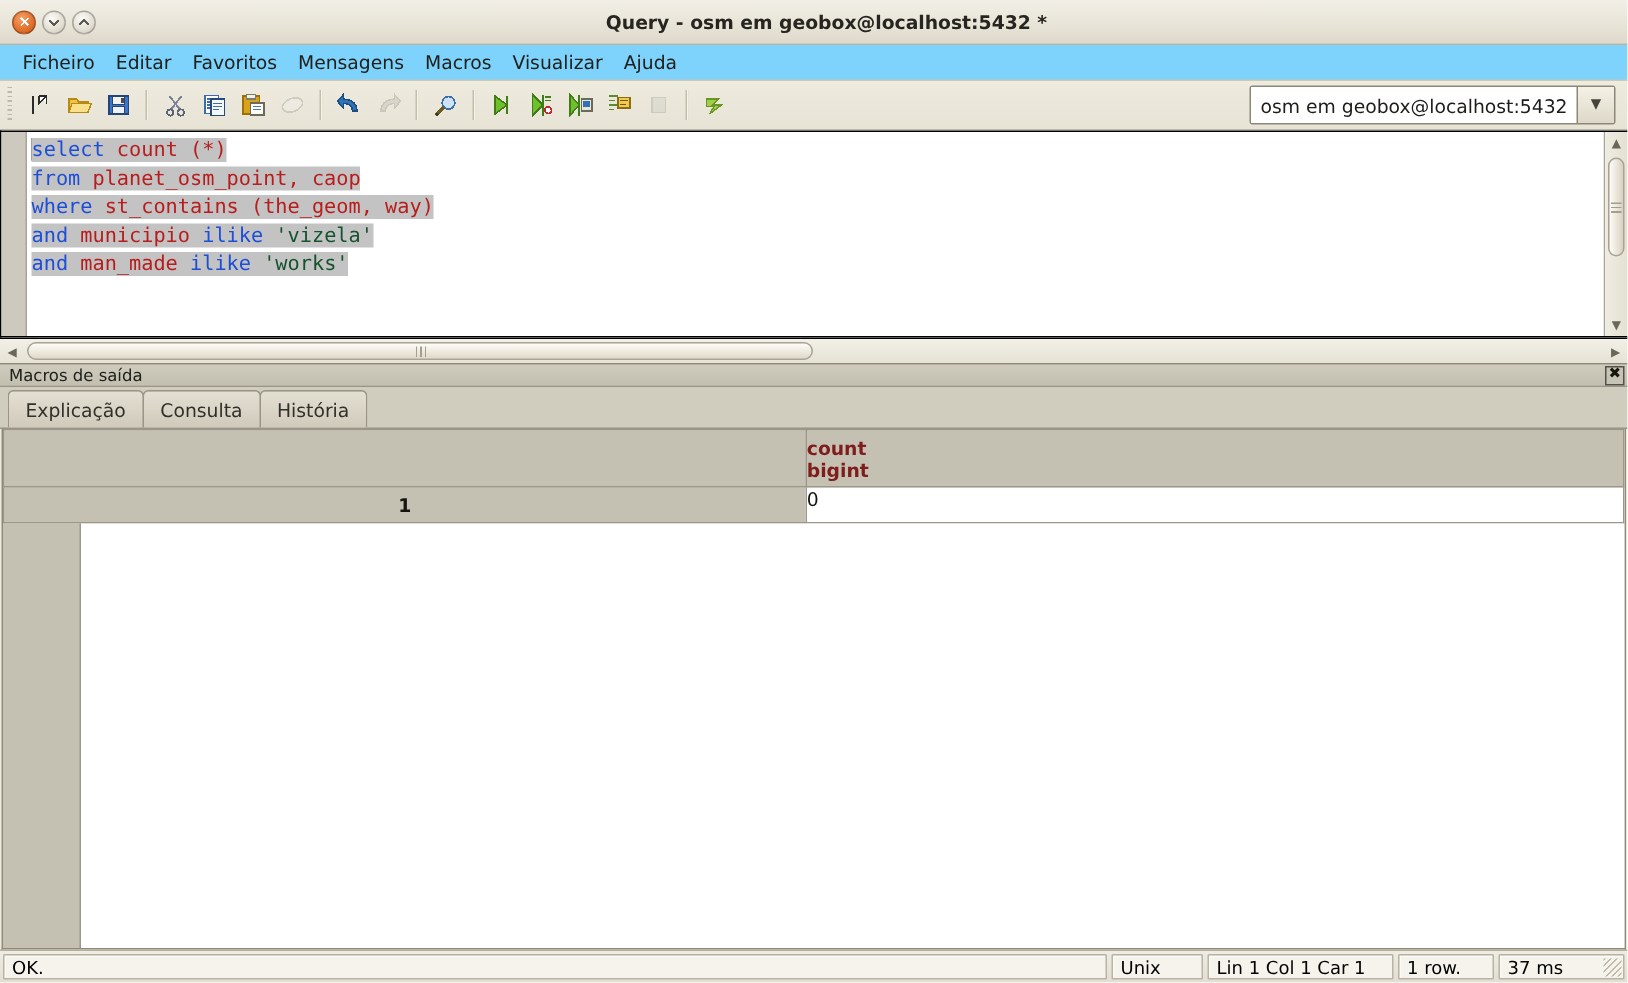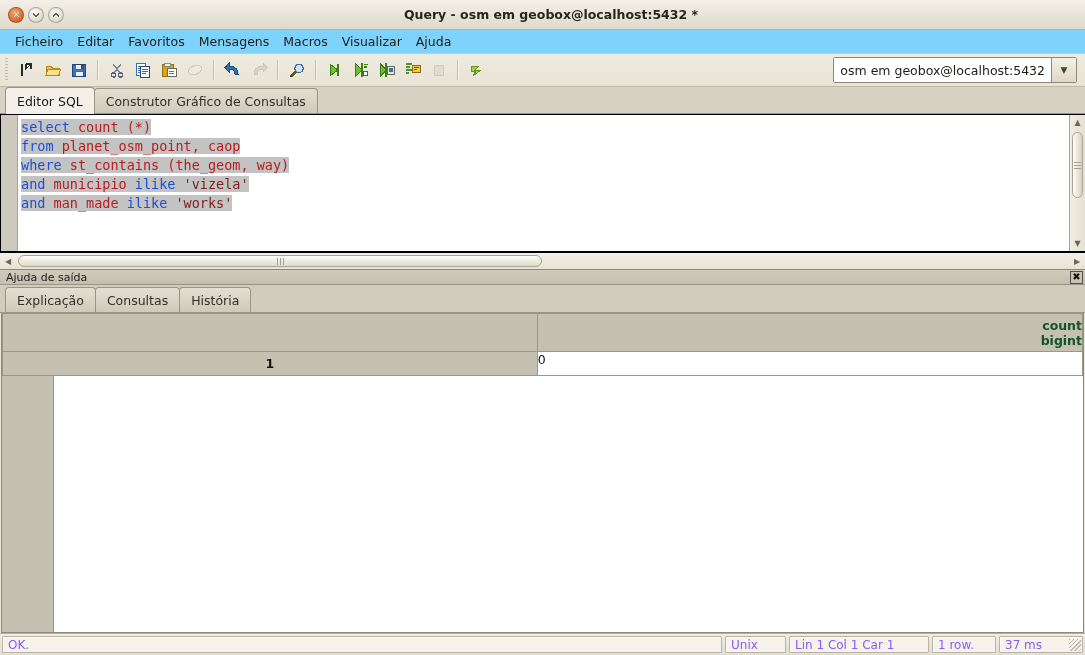--- a/index.html
+++ b/index.html
@@ -210,21 +210,21 @@
     line-height: 19px;
     color: #000000;
     overflow: hidden;
     white-space: pre;
     background: #ffffff;
     position: relative;
   }
   .code-line { height: 19px; white-space: pre; }
   .code-line .sel { background: #c3c3c3; }
   .kw  { color: #1d4ed8; }
-  .str { color: #7f1d1d; }
+  .str { color: #14532d; }
   .plain { color: #b91c1c; }
   .caret {
     display: inline-block;
     width: 1px;
     height: 15px;
     background: #000;
     vertical-align: -3px;
     margin-right: -1px;
   }
 
@@ -345,24 +345,24 @@
     box-sizing: border-box;
   }
   th.corner {
     width: 52px; height: 38px;
     background: #c5c1b2;
   }
   th.colhead {
     width: 53px; height: 38px;
     background: #c5c1b2;
     font-weight: bold;
-    text-align: right;
+    text-align: left;
     padding: 1px 4px;
     line-height: 15px;
-    color: #14532d;
+    color: #7f1d1d;
     font-size: 12.5px;
   }
   td.rowhead {
     width: 52px; height: 24px;
     background: #c5c1b2;
     text-align: center;
     font-weight: bold;
     font-size: 12.5px;
     color: #15140f;
   }
@@ -401,27 +401,27 @@
     box-sizing: border-box;
     gap: 3px;
   }
   .sb-field {
     background: #f5f3ec;
     border: 1px solid #b9b3a4;
     border-radius: 1px;
     display: flex; align-items: center;
     padding: 0 5px;
     font-size: 12px;
-    color: #8b5cf6;
+    color: #000000;
     box-sizing: border-box;
     box-shadow: inset 1px 1px 0 rgba(255,255,255,.6);
   }
   .sb-msg { flex: 1 1 auto; }
   .sb-unix { width: 61px; }
-  .sb-pos { width: 140px; }
+  .sb-pos { width: 124px; }
   .sb-rows { width: 64px; }
   .sb-time { width: 84px; position: relative; }
   .resize-grip {
     position: absolute;
     right: 1px; bottom: 1px;
     width: 12px; height: 12px;
     background-image:
       repeating-linear-gradient(135deg,
         #b0aa9b 0 1px, transparent 1px 3px);
     opacity: .8;
@@ -596,28 +596,20 @@
         <path d="M3 5 L11 5 L7 9 L13 9 L5 15 L8 10 L3 10 Z" fill="#9fcf4c" stroke="#6b9423" stroke-width="1"></path>
       </svg>
     </div>
 
     <div class="combo-wrap">
       <div class="combo-value">osm em geobox@localhost:5432</div>
       <div class="combo-arrow">▼</div>
     </div>
   </div>
 
-  <div class="tabstrip">
-    <div class="tab active">
-      <span>Editor SQL</span>
-    </div>
-    <div class="tab">
-      <span>Construtor Gráfico de Consultas</span>
-    </div>
-  </div>
 
   <div class="editor-area">
     <div class="ed-gutter"></div>
     <div class="ed-code" id="sql-code"><div class="code-line"><span class="caret"></span><span class="sel"><span class="kw">select</span><span class="plain"> count (*)</span></span></div><div class="code-line"><span class="sel"><span class="kw">from</span><span class="plain"> planet_osm_point, caop</span></span></div><div class="code-line"><span class="sel"><span class="kw">where</span><span class="plain"> st_contains (the_geom, way)</span></span></div><div class="code-line"><span class="sel"><span class="kw">and</span><span class="plain"> municipio </span><span class="kw">ilike</span><span class="plain"> </span><span class="str">'vizela'</span></span></div><div class="code-line"><span class="sel"><span class="kw">and</span><span class="plain"> man_made </span><span class="kw">ilike</span><span class="plain"> </span><span class="str">'works'</span></span></div></div>
     <div class="vscroll">
       <div class="vs-arrow">▲</div>
       <div class="vs-track">
         <div class="vs-thumb">
           <div class="thumb-grip-v"></div>
         </div>
@@ -630,30 +622,30 @@
     <div class="hs-arrow">◀</div>
     <div class="hs-track">
       <div class="hs-thumb">
         <div class="thumb-grip-h"></div>
       </div>
     </div>
     <div class="hs-arrow">▶</div>
   </div>
 
   <div class="out-header">
-    <div class="out-title">Ajuda de saída</div>
+    <div class="out-title">Macros de saída</div>
     <div class="panel-close">✖</div>
   </div>
 
   <div class="out-tabstrip">
     <div class="tab">
       <span>Explicação</span>
     </div>
     <div class="tab">
-      <span>Consultas</span>
+      <span>Consulta</span>
     </div>
     <div class="tab">
       <span>História</span>
     </div>
   </div>
 
   <div class="grid-wrap">
     <table class="grid">
       <thead>
         <tr>

